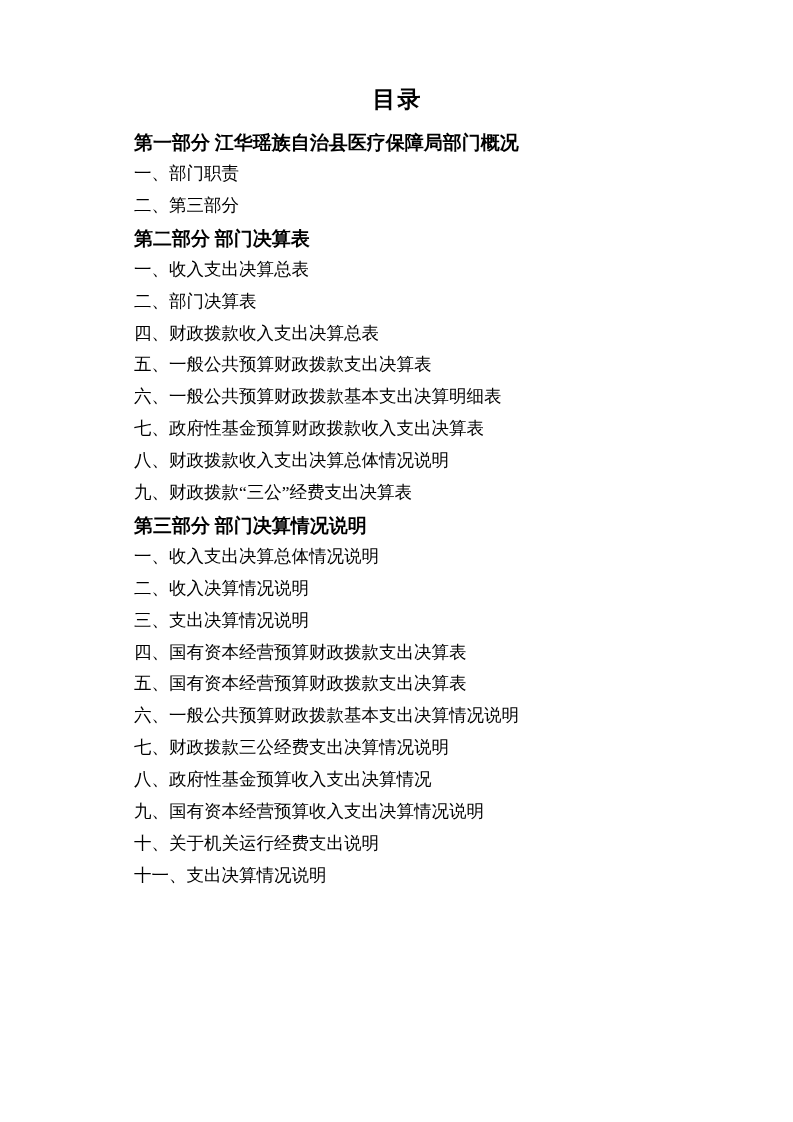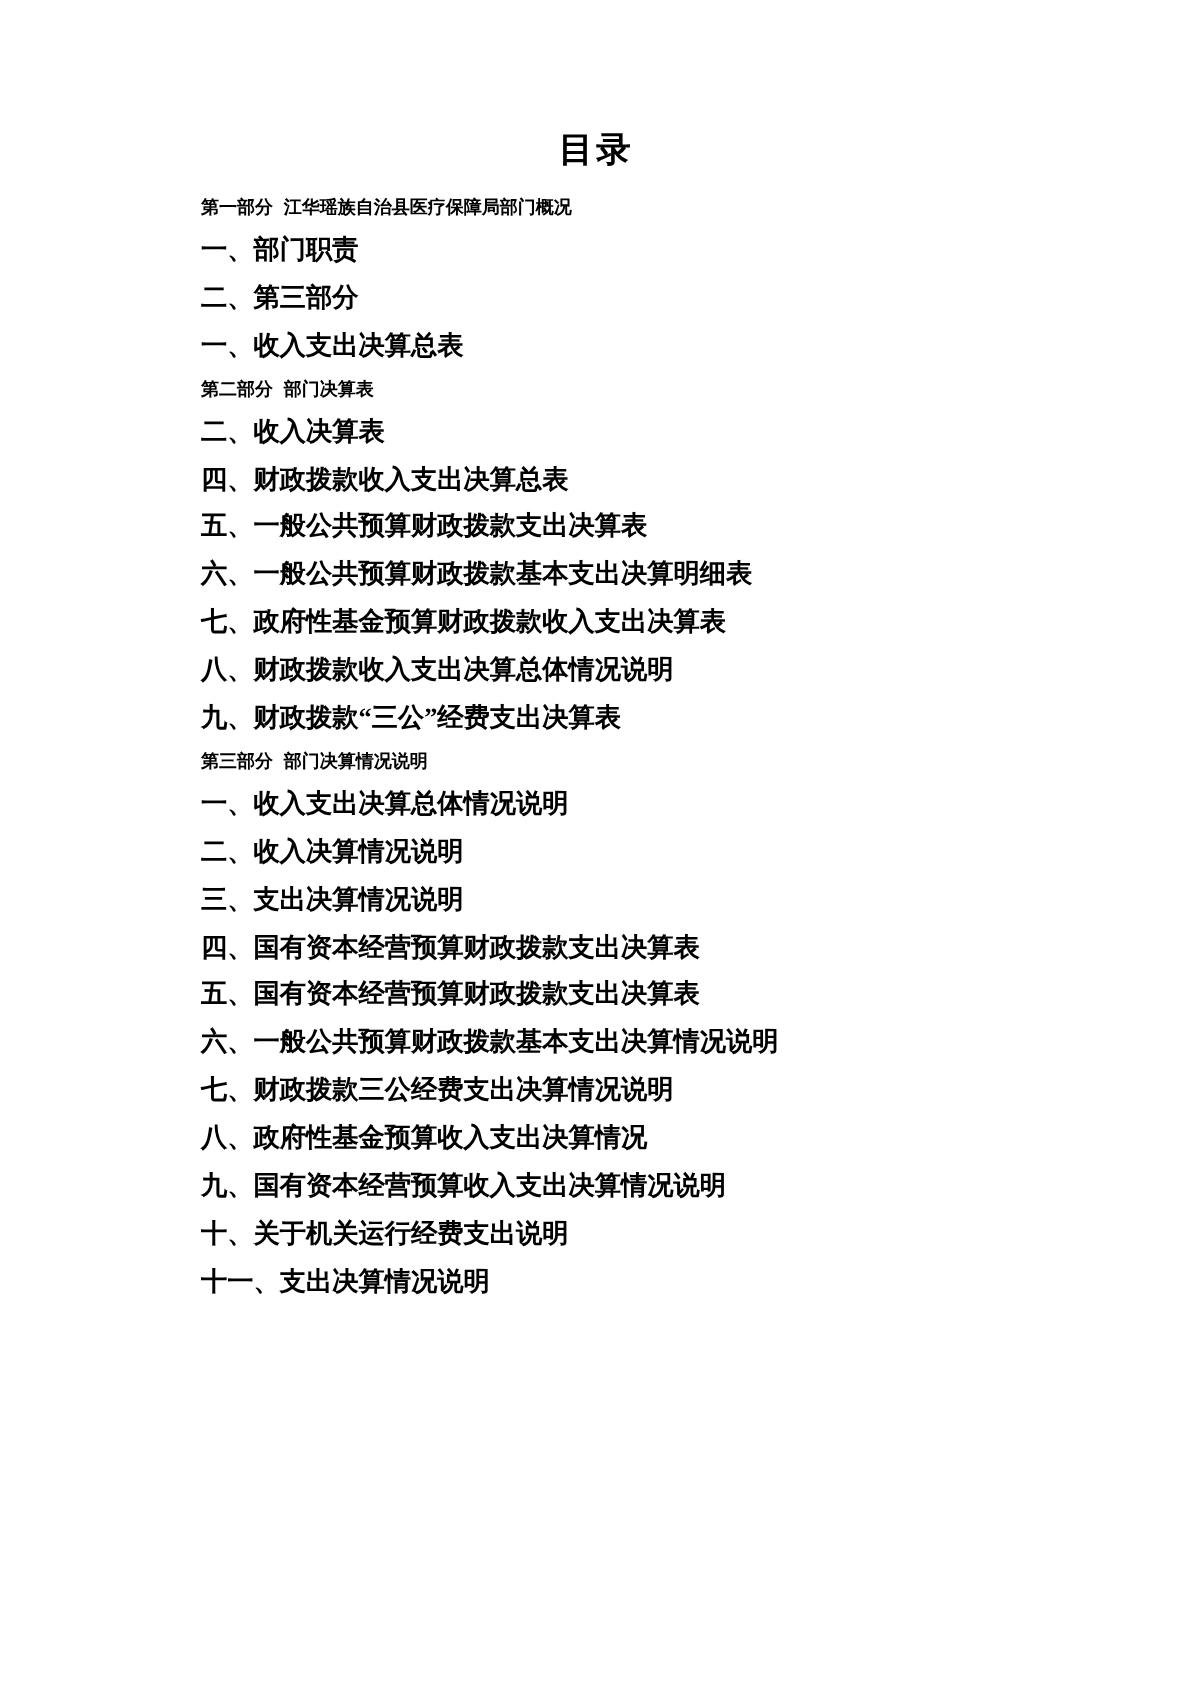--- a/index.html
+++ b/index.html
@@ -35,40 +35,39 @@
     list-style: none;
   }
   .toc-entry {
     font-size: 17.5px;
     line-height: 1.0;
     margin: 0 0 14.4px 0;
     white-space: nowrap;
   }
   .toc-entry.part {
     font-weight: bold;
-    font-size: 12px;
+    font-size: 19px;
     margin-bottom: 13px;
-    font-family: Liberation Mono, monospace;
   }
   .toc-entry.item {
-    font-weight: bold;
+    font-weight: normal;
   }
 </style>
 </head>
 <body>
 
 <div class="page">
   <div class="doc-title">目录</div>
   <ul class="toc">
     <li class="toc-entry part">第一部分 江华瑶族自治县医疗保障局部门概况</li>
     <li class="toc-entry item">一、部门职责</li>
     <li class="toc-entry item">二、第三部分</li>
+    <li class="toc-entry part">第二部分 部门决算表</li>
     <li class="toc-entry item">一、收入支出决算总表</li>
-    <li class="toc-entry part">第二部分 部门决算表</li>
-    <li class="toc-entry item">二、收入决算表</li>
+    <li class="toc-entry item">二、部门决算表</li>
     <li class="toc-entry item">四、财政拨款收入支出决算总表</li>
     <li class="toc-entry item">五、一般公共预算财政拨款支出决算表</li>
     <li class="toc-entry item">六、一般公共预算财政拨款基本支出决算明细表</li>
     <li class="toc-entry item">七、政府性基金预算财政拨款收入支出决算表</li>
     <li class="toc-entry item">八、财政拨款收入支出决算总体情况说明</li>
     <li class="toc-entry item">九、财政拨款“三公”经费支出决算表</li>
     <li class="toc-entry part">第三部分 部门决算情况说明</li>
     <li class="toc-entry item">一、收入支出决算总体情况说明</li>
     <li class="toc-entry item">二、收入决算情况说明</li>
     <li class="toc-entry item">三、支出决算情况说明</li>

